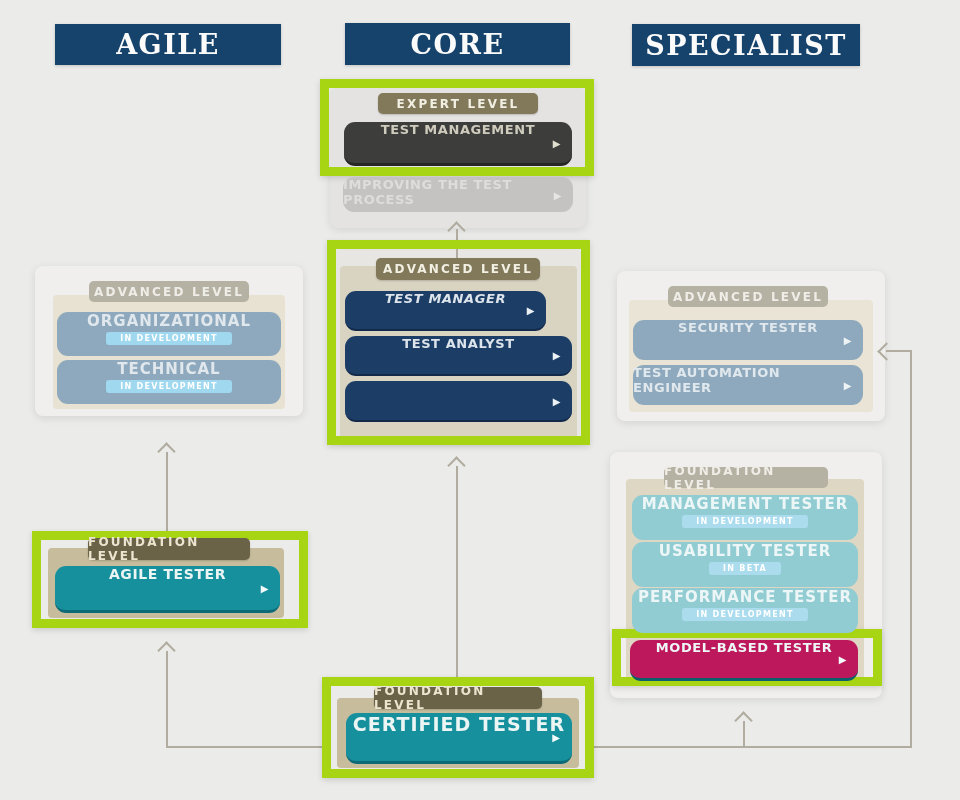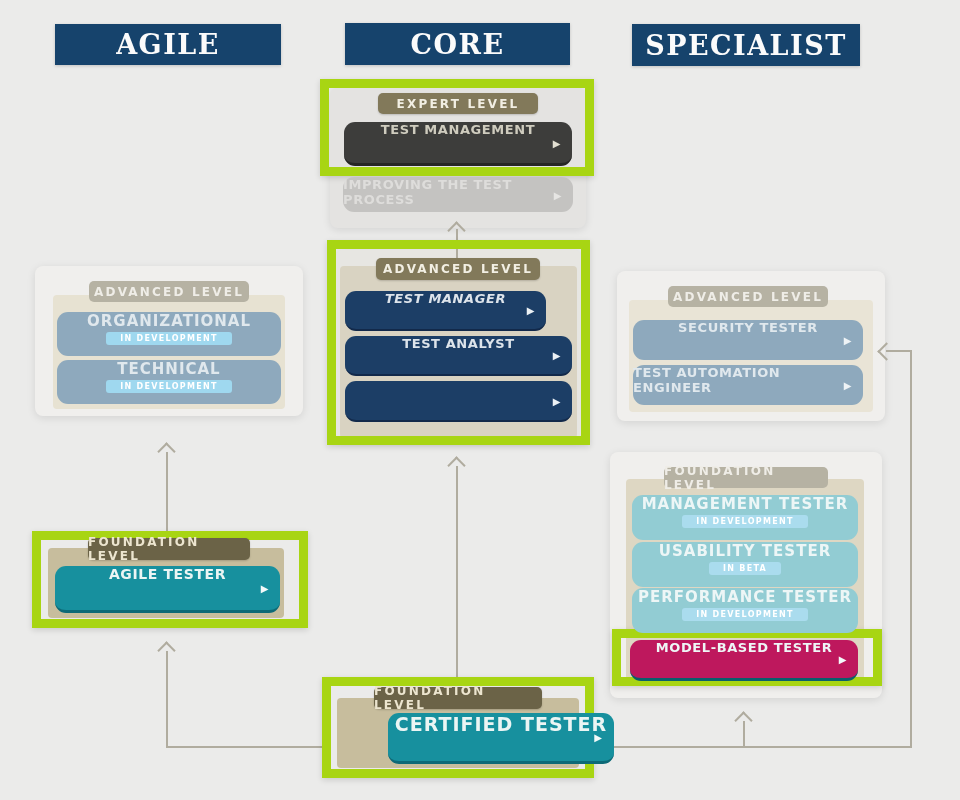--- a/index.html
+++ b/index.html
@@ -137,21 +137,21 @@
   <div class="subpanel" style="left:48px;top:548px;width:236px;height:70px;background:#c7bd9d;z-index:4;"></div>
   <div class="pill dark-olive" style="left:88px;top:538px;width:162px;height:22px;z-index:5;">FOUNDATION LEVEL</div>
   <div class="btn teal" style="left:55px;top:566px;width:225px;height:44px;font-size:14px;z-index:5;">
     <span>AGILE TESTER</span>
     <span class="arr">▶</span>
   </div>
 
   <div class="hl" style="left:322px;top:677px;width:254px;height:83px;"></div>
   <div class="subpanel" style="left:337px;top:698px;width:242px;height:70px;background:#c7bd9d;z-index:4;"></div>
   <div class="pill dark-olive" style="left:374px;top:687px;width:168px;height:22px;z-index:5;">FOUNDATION LEVEL</div>
-  <div class="btn teal" style="left:346px;top:713px;width:226px;height:48px;font-size:19px;letter-spacing:1px;z-index:5;margin-left:42px;">
+  <div class="btn teal" style="left:346px;top:713px;width:226px;height:48px;font-size:19px;letter-spacing:1px;z-index:5;">
     <span>CERTIFIED TESTER</span>
     <span class="arr">▶</span>
   </div>
 
   <div class="line" style="left:166px;top:452px;width:2px;height:80px;"></div>
   <span class="chev chev-up" style="left:160px;top:445px;"></span>
 
   <div class="line" style="left:456px;top:466px;width:2px;height:212px;"></div>
   <span class="chev chev-up" style="left:450px;top:459px;"></span>
 

